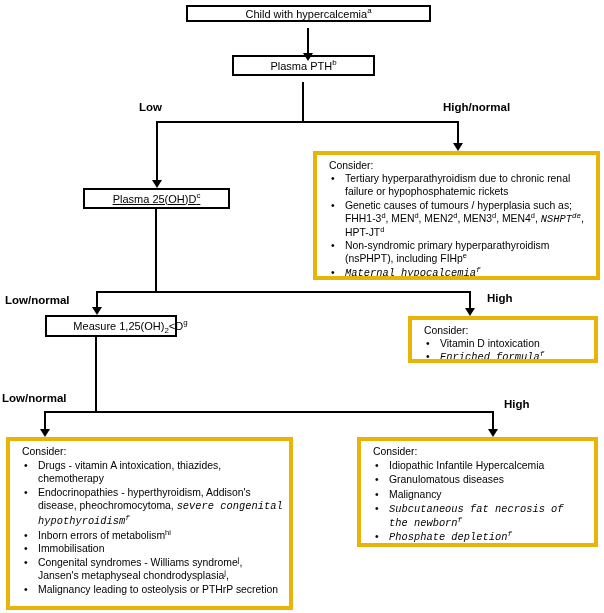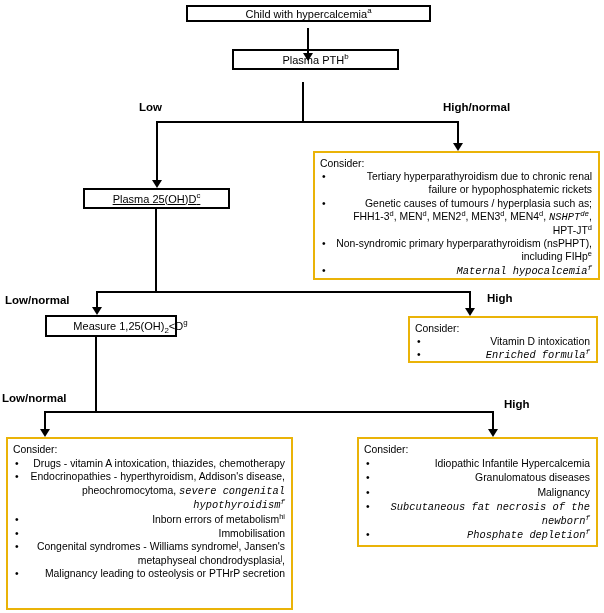--- a/index.html
+++ b/index.html
@@ -18,33 +18,33 @@
     border:2px solid #000;
     background:#fff;
     display:flex;align-items:center;justify-content:center;
     font-size:11px;
     text-align:center;
     white-space:nowrap;
   }
   
   .consider-box{
     position:absolute;
-    border:2px solid #eab308;
+    border:4px solid #eab308;
     background:#fff;
     font-size:10.4px;
     line-height:13.2px;
-    padding:4px 6px 3px 4px;
+    padding:4px 6px 3px 11px;
     overflow:hidden;
   }
   .consider-box.roomy{line-height:14.2px;}
   .consider-box.mid{line-height:13.6px;}
   .consider-title{margin:0 0 0 1px;}
   .bullet-row{display:flex;align-items:flex-start;}
   .bullet{flex:0 0 17px;padding-left:3px;}
-  .bullet-text{flex:1 1 auto;text-align:right;}
+  .bullet-text{flex:1 1 auto;}
   sup{font-size:0.72em;line-height:0;}
   sub{font-size:0.72em;line-height:0;}
   em{font-style:italic;font-family:Liberation Mono, monospace;}
   
   .vline{position:absolute;width:2px;background:#000;}
   .hline{position:absolute;height:2px;background:#000;}
   .arrow-down{
     position:absolute;width:0;height:0;
     border-left:5px solid transparent;
     border-right:5px solid transparent;
@@ -60,21 +60,21 @@
 </style>
 </head>
 <body>
 
 <div class="canvas">
 
   <div class="node" style="left:186px;top:5px;width:245px;height:17px;">
     <span>Child with hypercalcemia<sup>a</sup></span>
   </div>
 
-  <div class="node" style="left:232px;top:49px;width:167px;height:21px;justify-content:center;">
+  <div class="node" style="left:232px;top:55px;width:143px;height:21px;justify-content:center;">
     <span>Plasma PTH<sup>b</sup></span>
   </div>
 
   <div class="node" style="left:83px;top:188px;width:147px;height:21px;text-decoration:underline;">
     <span>Plasma 25(OH)D<sup>c</sup></span>
   </div>
 
   <div class="node" style="left:45px;top:315px;width:132px;height:22px;padding-left:39px;">
     <span>Measure 1,25(OH)<sub>2</sub>&lt;D<sup>g</sup></span>
   </div>

